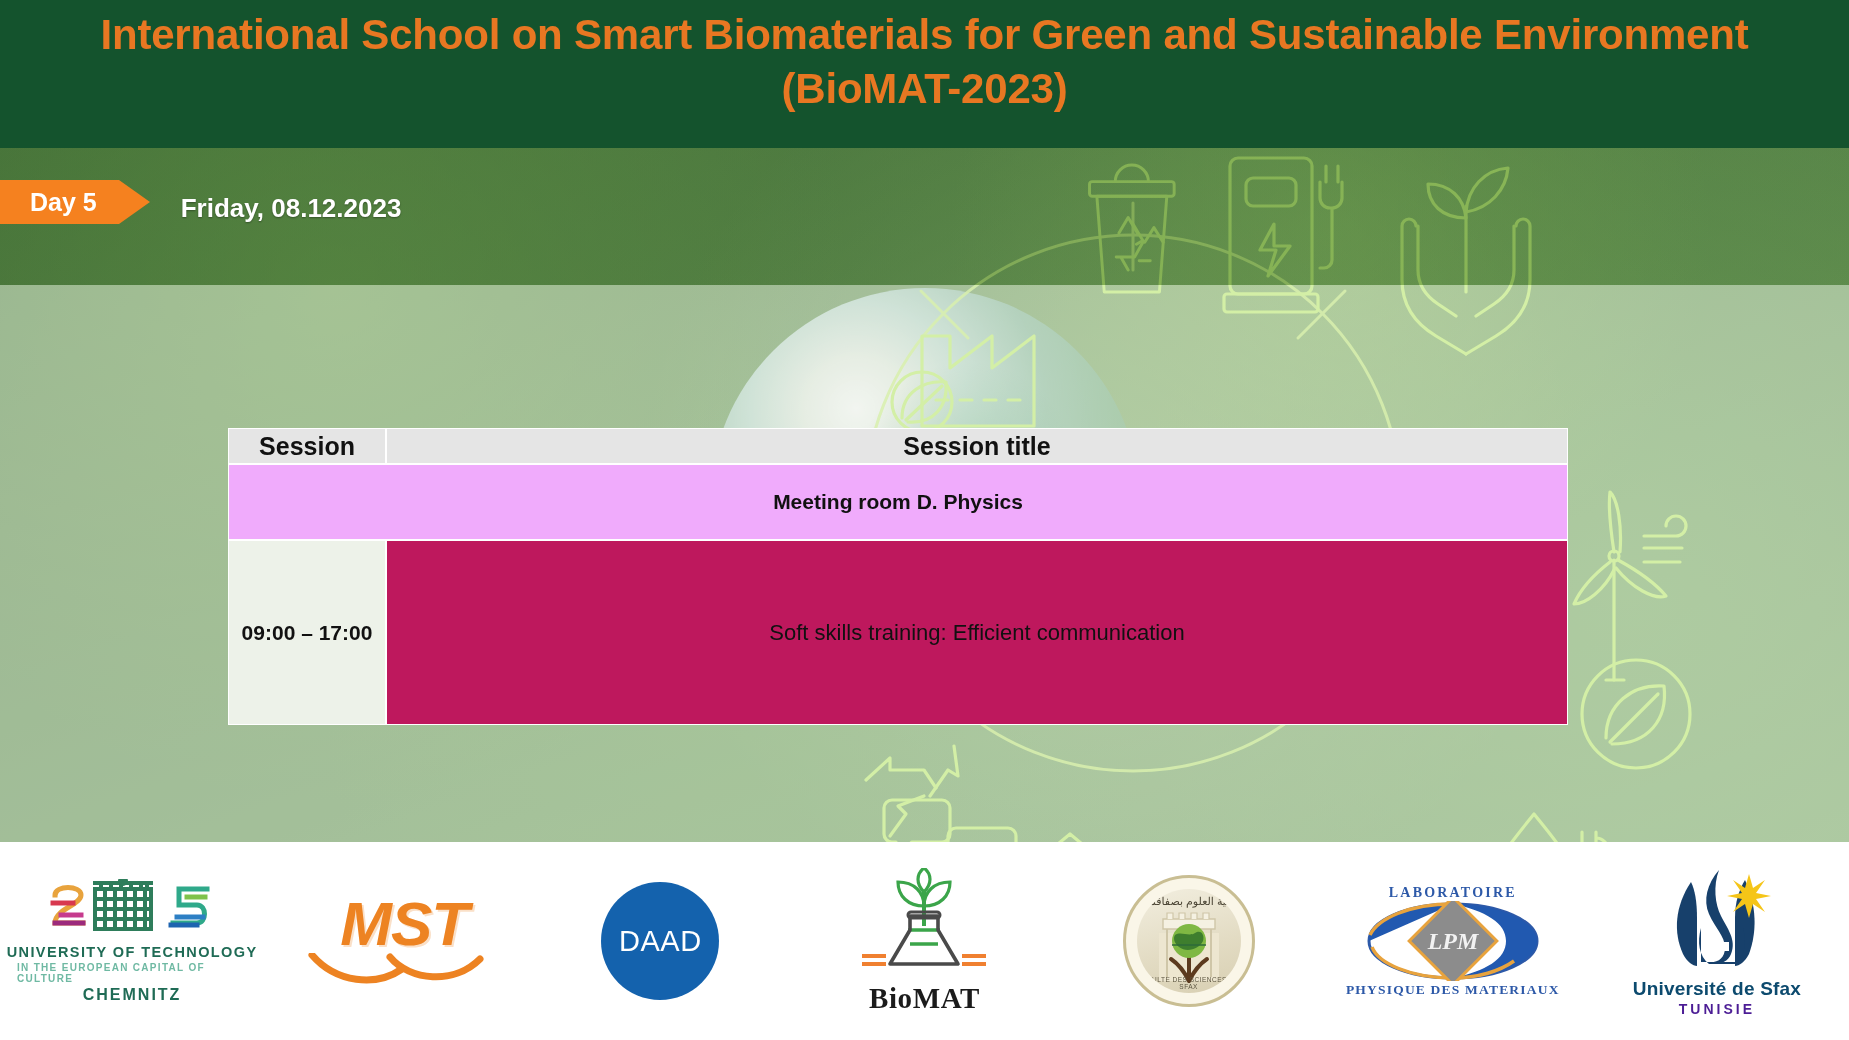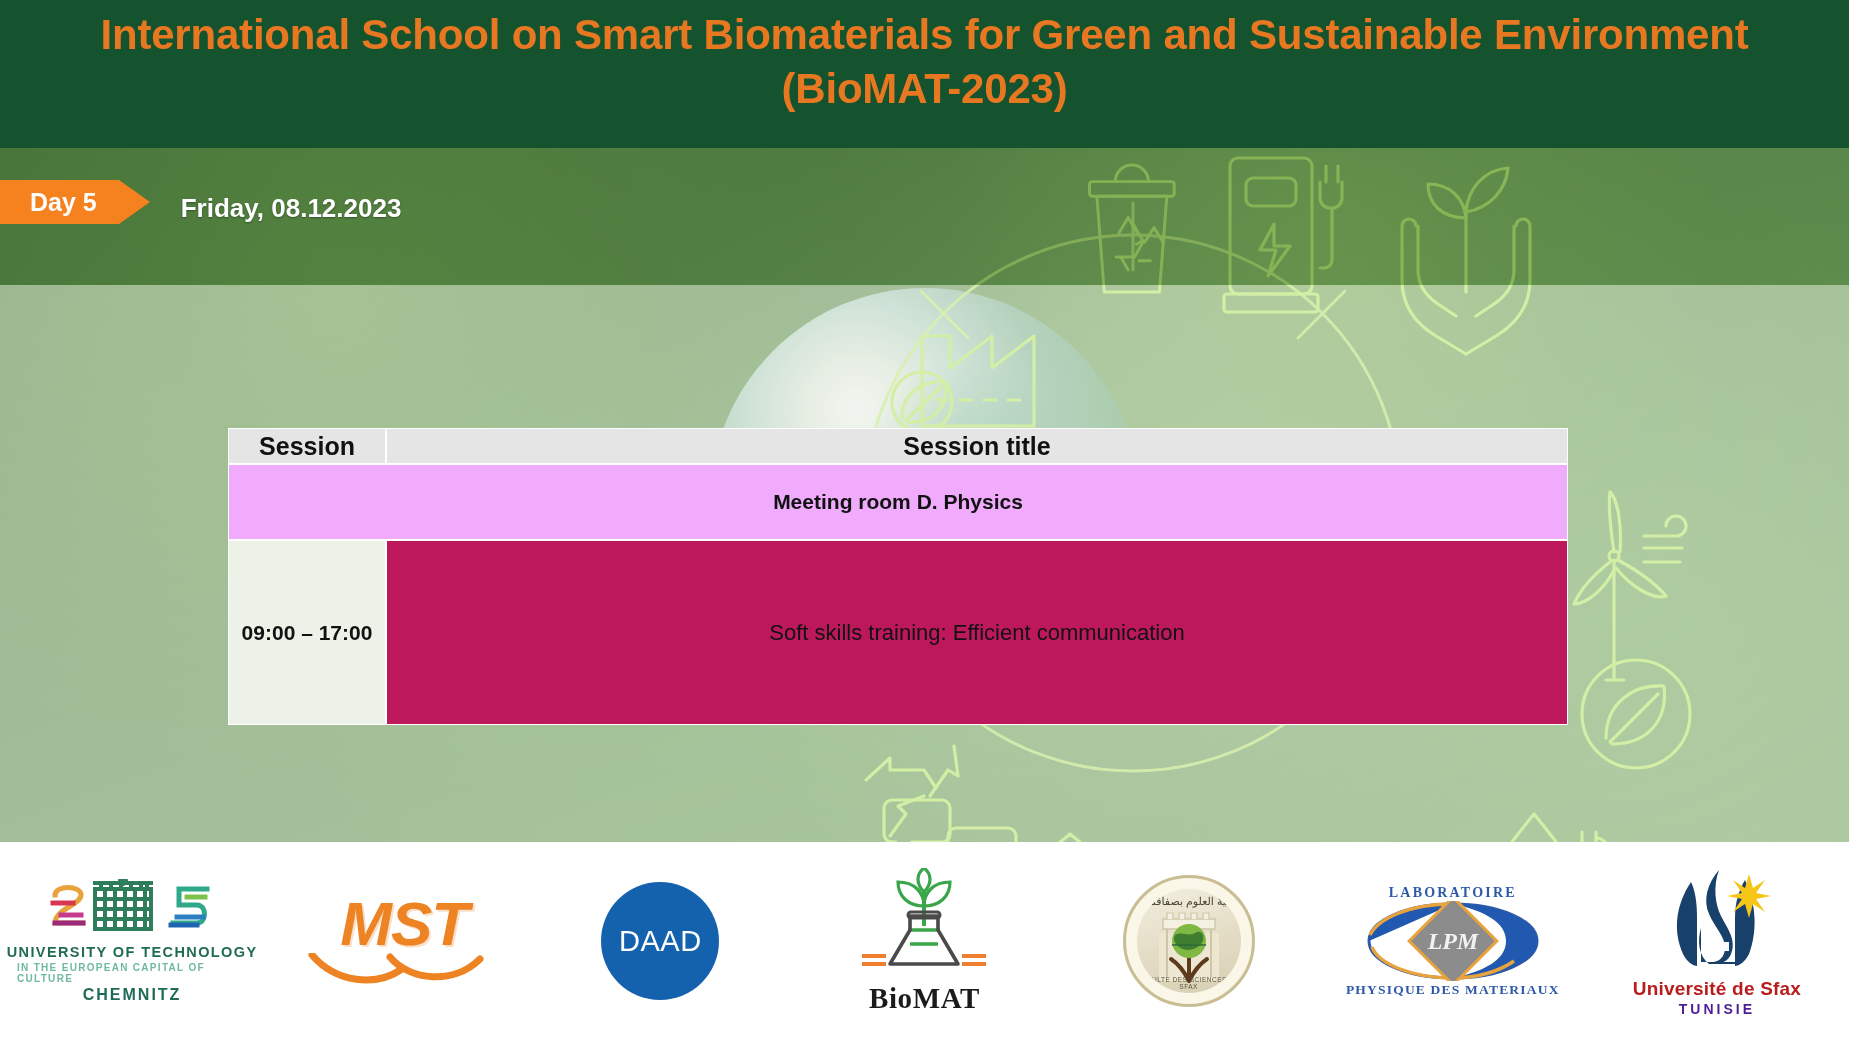--- a/index.html
+++ b/index.html
@@ -240,21 +240,21 @@
   .seal-inner {
     width: 104px; height: 104px; border-radius: 50%;
     background: linear-gradient(165deg, #F2EEDF 0%, #E3DCC4 55%, #D8CFB2 100%);
     position:relative; overflow:hidden;
     display:flex; align-items:flex-end; justify-content:center;
   }
   .seal-ar { position:absolute; top:6px; left:0; width:100%; text-align:center; font-size:11px; color:#4A4434; }
   .seal-fr { position:absolute; bottom:3px; left:0; width:100%; text-align:center; font-size:6.5px; color:#5C5540; letter-spacing:0.5px; }
 
   
-  .usfax-name { font-size: 19px; font-weight: bold; color: #b91c1c; letter-spacing: 0.2px; margin-top: 4px; }
+  .usfax-name { font-size: 19px; font-weight: bold; color: #0c4a6e; letter-spacing: 0.2px; margin-top: 4px; }
   .usfax-sub { font-size: 14px; font-weight: bold; color: #4c1d95; letter-spacing: 3px; margin-top: 1px; }
 </style>
 </head>
 <body>
 
 <div class="slide">
 
   <div class="title-zone">
     <div class="title-text">
       <span>International School on Smart Biomaterials for Green and Sustainable</span>

